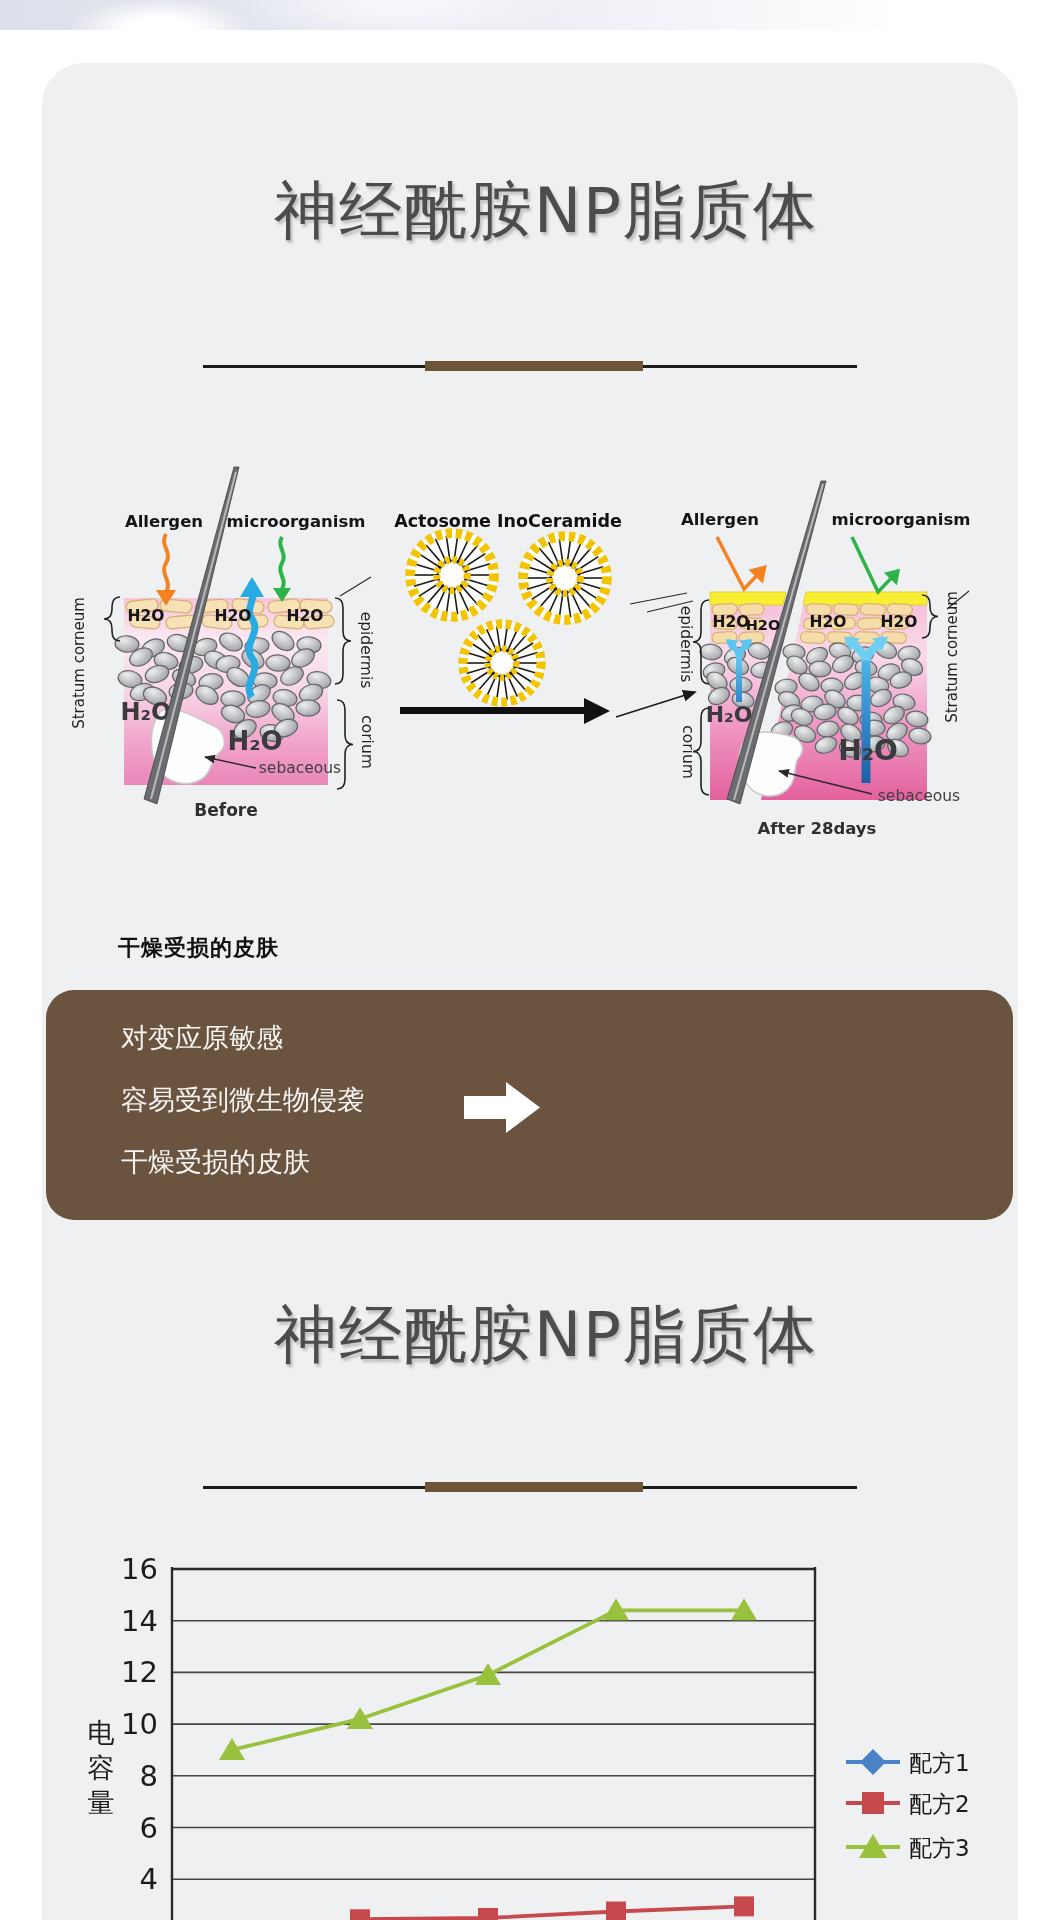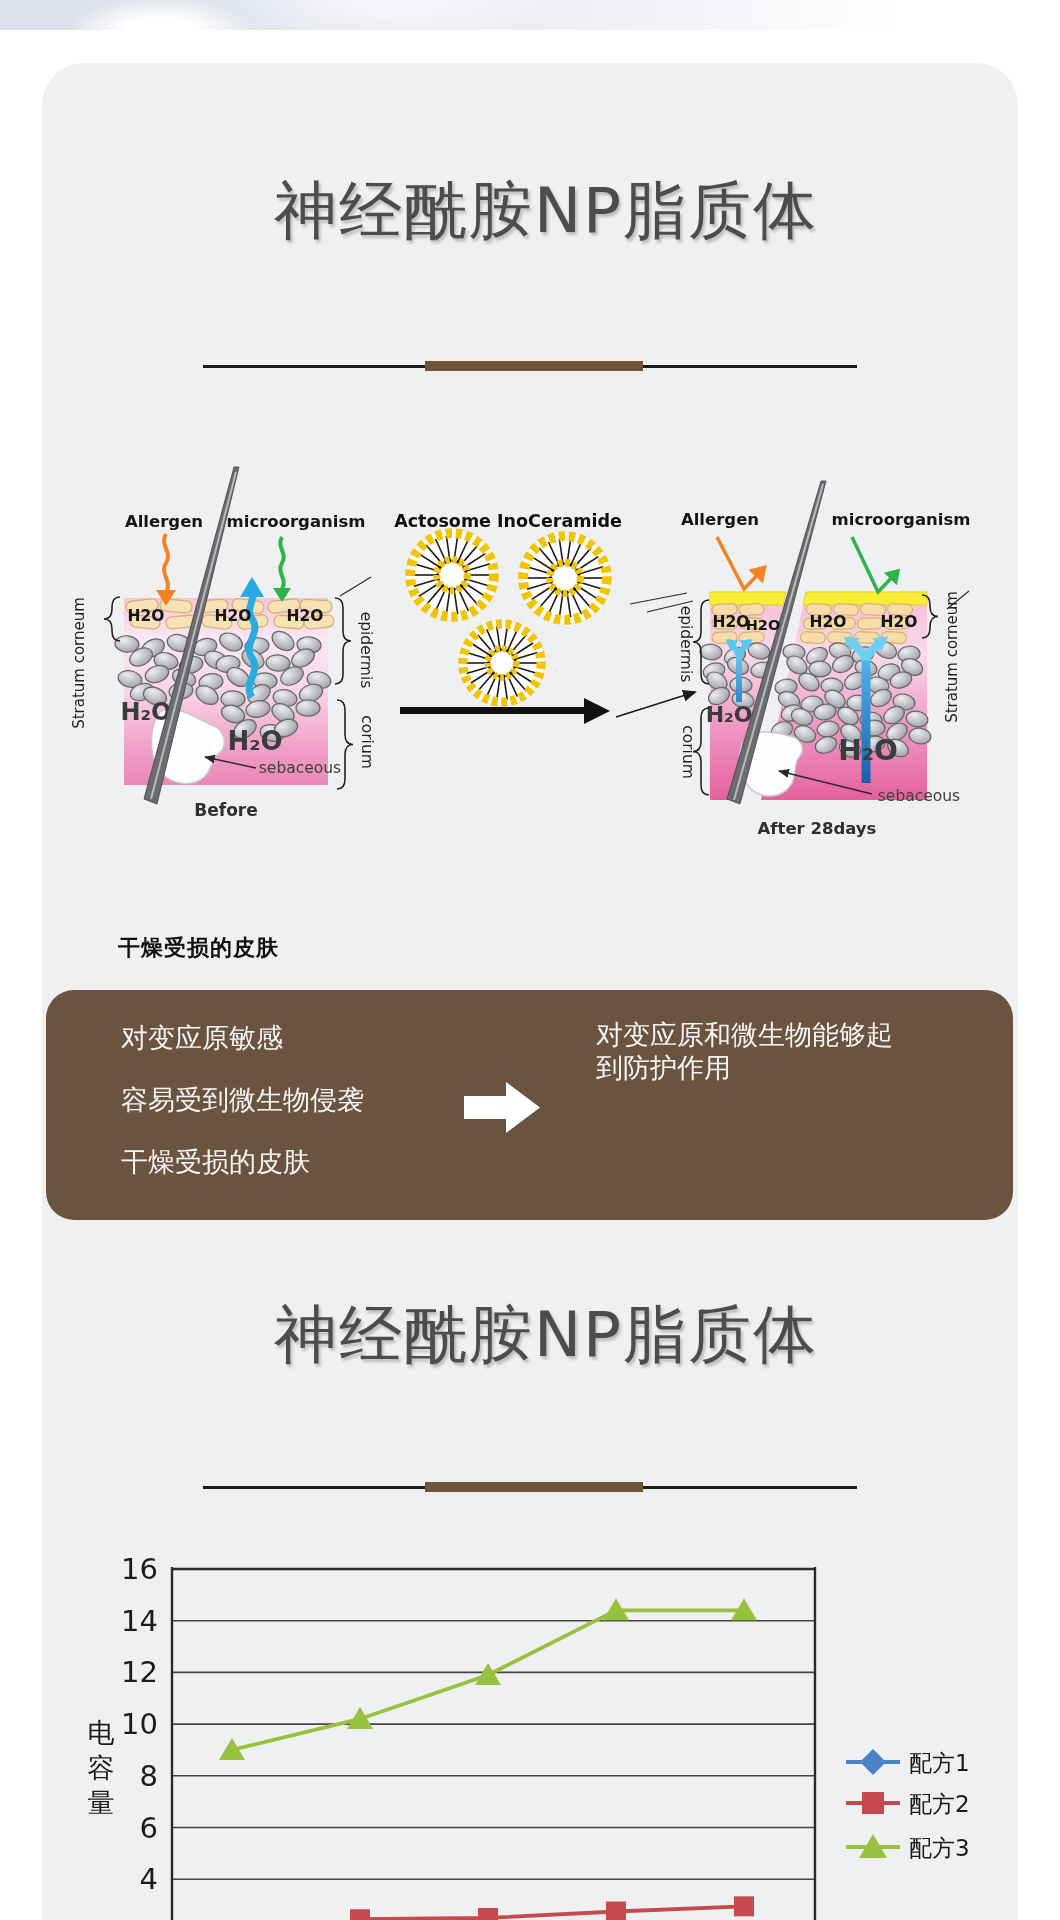--- a/index.html
+++ b/index.html
@@ -448,22 +448,20 @@
   <div class="brown-box"></div>
   <div class="pt-left">
     <div>对变应原敏感</div>
     <div>容易受到微生物侵袭</div>
     <div>干燥受损的皮肤</div>
   </div>
   <svg class="white-arrow" viewBox="0 0 76 51">
     <polygon points="0,14 42,14 42,0 76,25.5 42,51 42,37 0,37" fill="#ffffff"></polygon>
   </svg>
   <div class="pt-right">
-    <div>对变应原和微生物能够起
-到防护作用</div>
   </div>
 
   <div class="sec-title" style="top:1292px">神经酰胺NP脂质体</div>
   <div class="divider-line" style="top:1486px"></div>
   <div class="divider-bar" style="top:1482px"></div>
 
   <svg id="chart-svg" style="position:absolute;left:60px;top:1540px" width="960" height="380" viewBox="60 1540 960 380">
       <line x1="172" y1="1569" x2="815" y2="1569" stroke="#2A2A2A" stroke-width="2.4"></line>
       <text x="158" y="1579" font-size="29" fill="#1B1B1B" text-anchor="end">16</text>
       <line x1="172" y1="1620.7" x2="815" y2="1620.7" stroke="#4A4541" stroke-width="1.6"></line>

